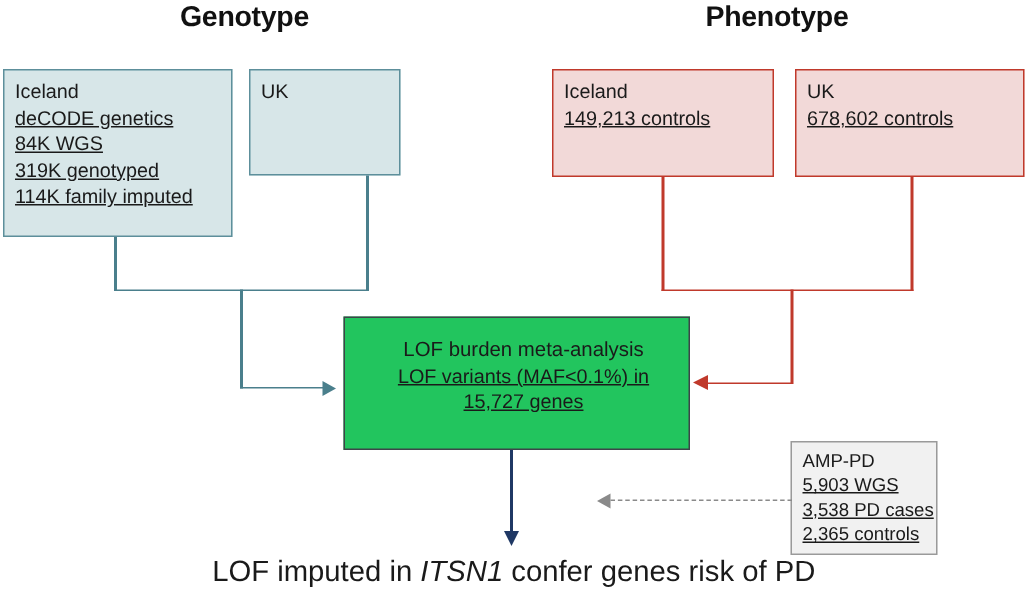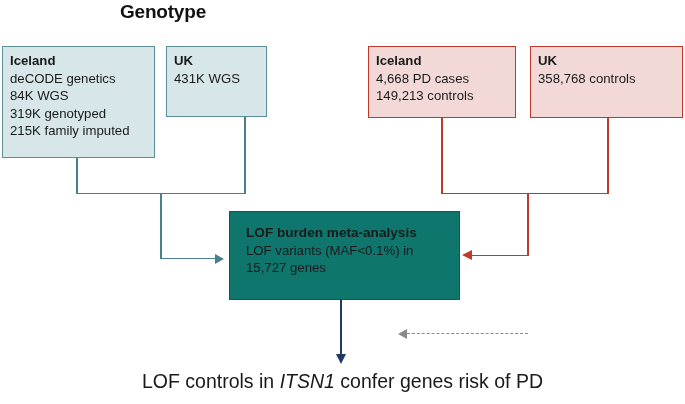--- a/index.html
+++ b/index.html
@@ -24,34 +24,35 @@
   #title-genotype{left:83px;top:1px;width:160px;}
   #title-phenotype{left:438px;top:1px;width:160px;}
 
   .box{
     position:absolute;
     box-sizing:border-box;
     padding:5px 7px 4px 7px;
     font-size:13.2px;
     line-height:17.5px;
   }
-  .box .hdr{font-weight:bold;display:block;}
-  .box .ln{display:block;white-space:nowrap;}
+  .box .hdr{font-weight:normal;display:block;}
+  .box .ln{display:block;white-space:nowrap;text-decoration:underline;}
 
   .box-geno{
     background:#d7e6e8;
     border:1.4px solid #5d8f9b;
   }
   .box-pheno{
     background:#f2d9d8;
     border:1.6px solid #c0392b;
   }
   .box-center{
-    background:#0f766e;
+    background:#22c55e;
     border:1.6px solid #3d4449;
+    text-align:center;
     padding-left:16px;
   }
   .box-amp{
     background:#f1f1f1;
     border:1px solid #9a9a9a;
     font-size:12.4px;
     line-height:16.4px;
     padding:4px 6px 3px 7px;
   }
 
@@ -106,51 +107,56 @@
     white-space:nowrap;
   }
   #bottom-caption .gene{font-style:italic;}
 </style>
 </head>
 <body>
 
 <div id="canvas">
 
   <div class="title" id="title-genotype">Genotype</div>
+  <div class="title" id="title-phenotype">Phenotype</div>
 
   <div class="box box-geno" id="box-geno-iceland">
     <span class="hdr">Iceland</span>
     <span class="ln">deCODE genetics</span>
     <span class="ln">84K WGS</span>
     <span class="ln">319K genotyped</span>
-    <span class="ln">215K family imputed</span>
+    <span class="ln">114K family imputed</span>
   </div>
 
   <div class="box box-geno" id="box-geno-uk">
     <span class="hdr">UK</span>
-    <span class="ln">431K WGS</span>
   </div>
 
   <div class="box box-pheno" id="box-pheno-iceland">
     <span class="hdr">Iceland</span>
-    <span class="ln">4,668 PD cases</span>
     <span class="ln">149,213 controls</span>
   </div>
 
   <div class="box box-pheno" id="box-pheno-uk">
     <span class="hdr">UK</span>
-    <span class="ln">358,768 controls</span>
+    <span class="ln">678,602 controls</span>
   </div>
 
   <div class="box box-center" id="box-meta">
     <span class="hdr">LOF burden meta-analysis</span>
     <span class="ln">LOF variants (MAF&lt;0.1%) in</span>
     <span class="ln">15,727 genes</span>
   </div>
 
+  <div class="box box-amp" id="box-amp-pd">
+    <span class="hdr">AMP-PD</span>
+    <span class="ln">5,903 WGS</span>
+    <span class="ln">3,538 PD cases</span>
+    <span class="ln">2,365 controls</span>
+  </div>
 
   <div class="conn v-teal" style="left:76px;top:158px;height:36px;"></div>
   <div class="conn v-teal" style="left:244px;top:117px;height:77px;"></div>
   <div class="conn h-teal" style="left:76px;top:192.5px;width:170px;"></div>
   <div class="conn v-teal" style="left:160px;top:192.5px;height:66px;"></div>
   <div class="conn h-teal" style="left:160px;top:257.5px;width:56px;"></div>
   <div class="arrow arrow-right-teal" style="left:215px;top:253.5px;"></div>
 
   <div class="conn v-red" style="left:441px;top:118px;height:76px;"></div>
   <div class="conn v-red" style="left:607px;top:118px;height:76px;"></div>
@@ -159,16 +165,16 @@
   <div class="conn h-red" style="left:472px;top:254.5px;width:56px;"></div>
   <div class="arrow arrow-left-red" style="left:462px;top:250px;"></div>
 
   <div class="dashed-line" style="left:407px;top:333px;width:121px;"></div>
   <div class="arrow arrow-left-gray" style="left:398px;top:328.5px;"></div>
 
   <div class="conn v-navy" style="left:340px;top:300px;height:56px;"></div>
   <div class="arrow arrow-down-navy" style="left:335.5px;top:354px;"></div>
 
   <div id="bottom-caption">
-    <span>LOF controls in </span><span class="gene">ITSN1</span><span> confer genes risk of PD</span>
+    <span>LOF imputed in </span><span class="gene">ITSN1</span><span> confer genes risk of PD</span>
   </div>
 
 </div>
 
 </body></html>

